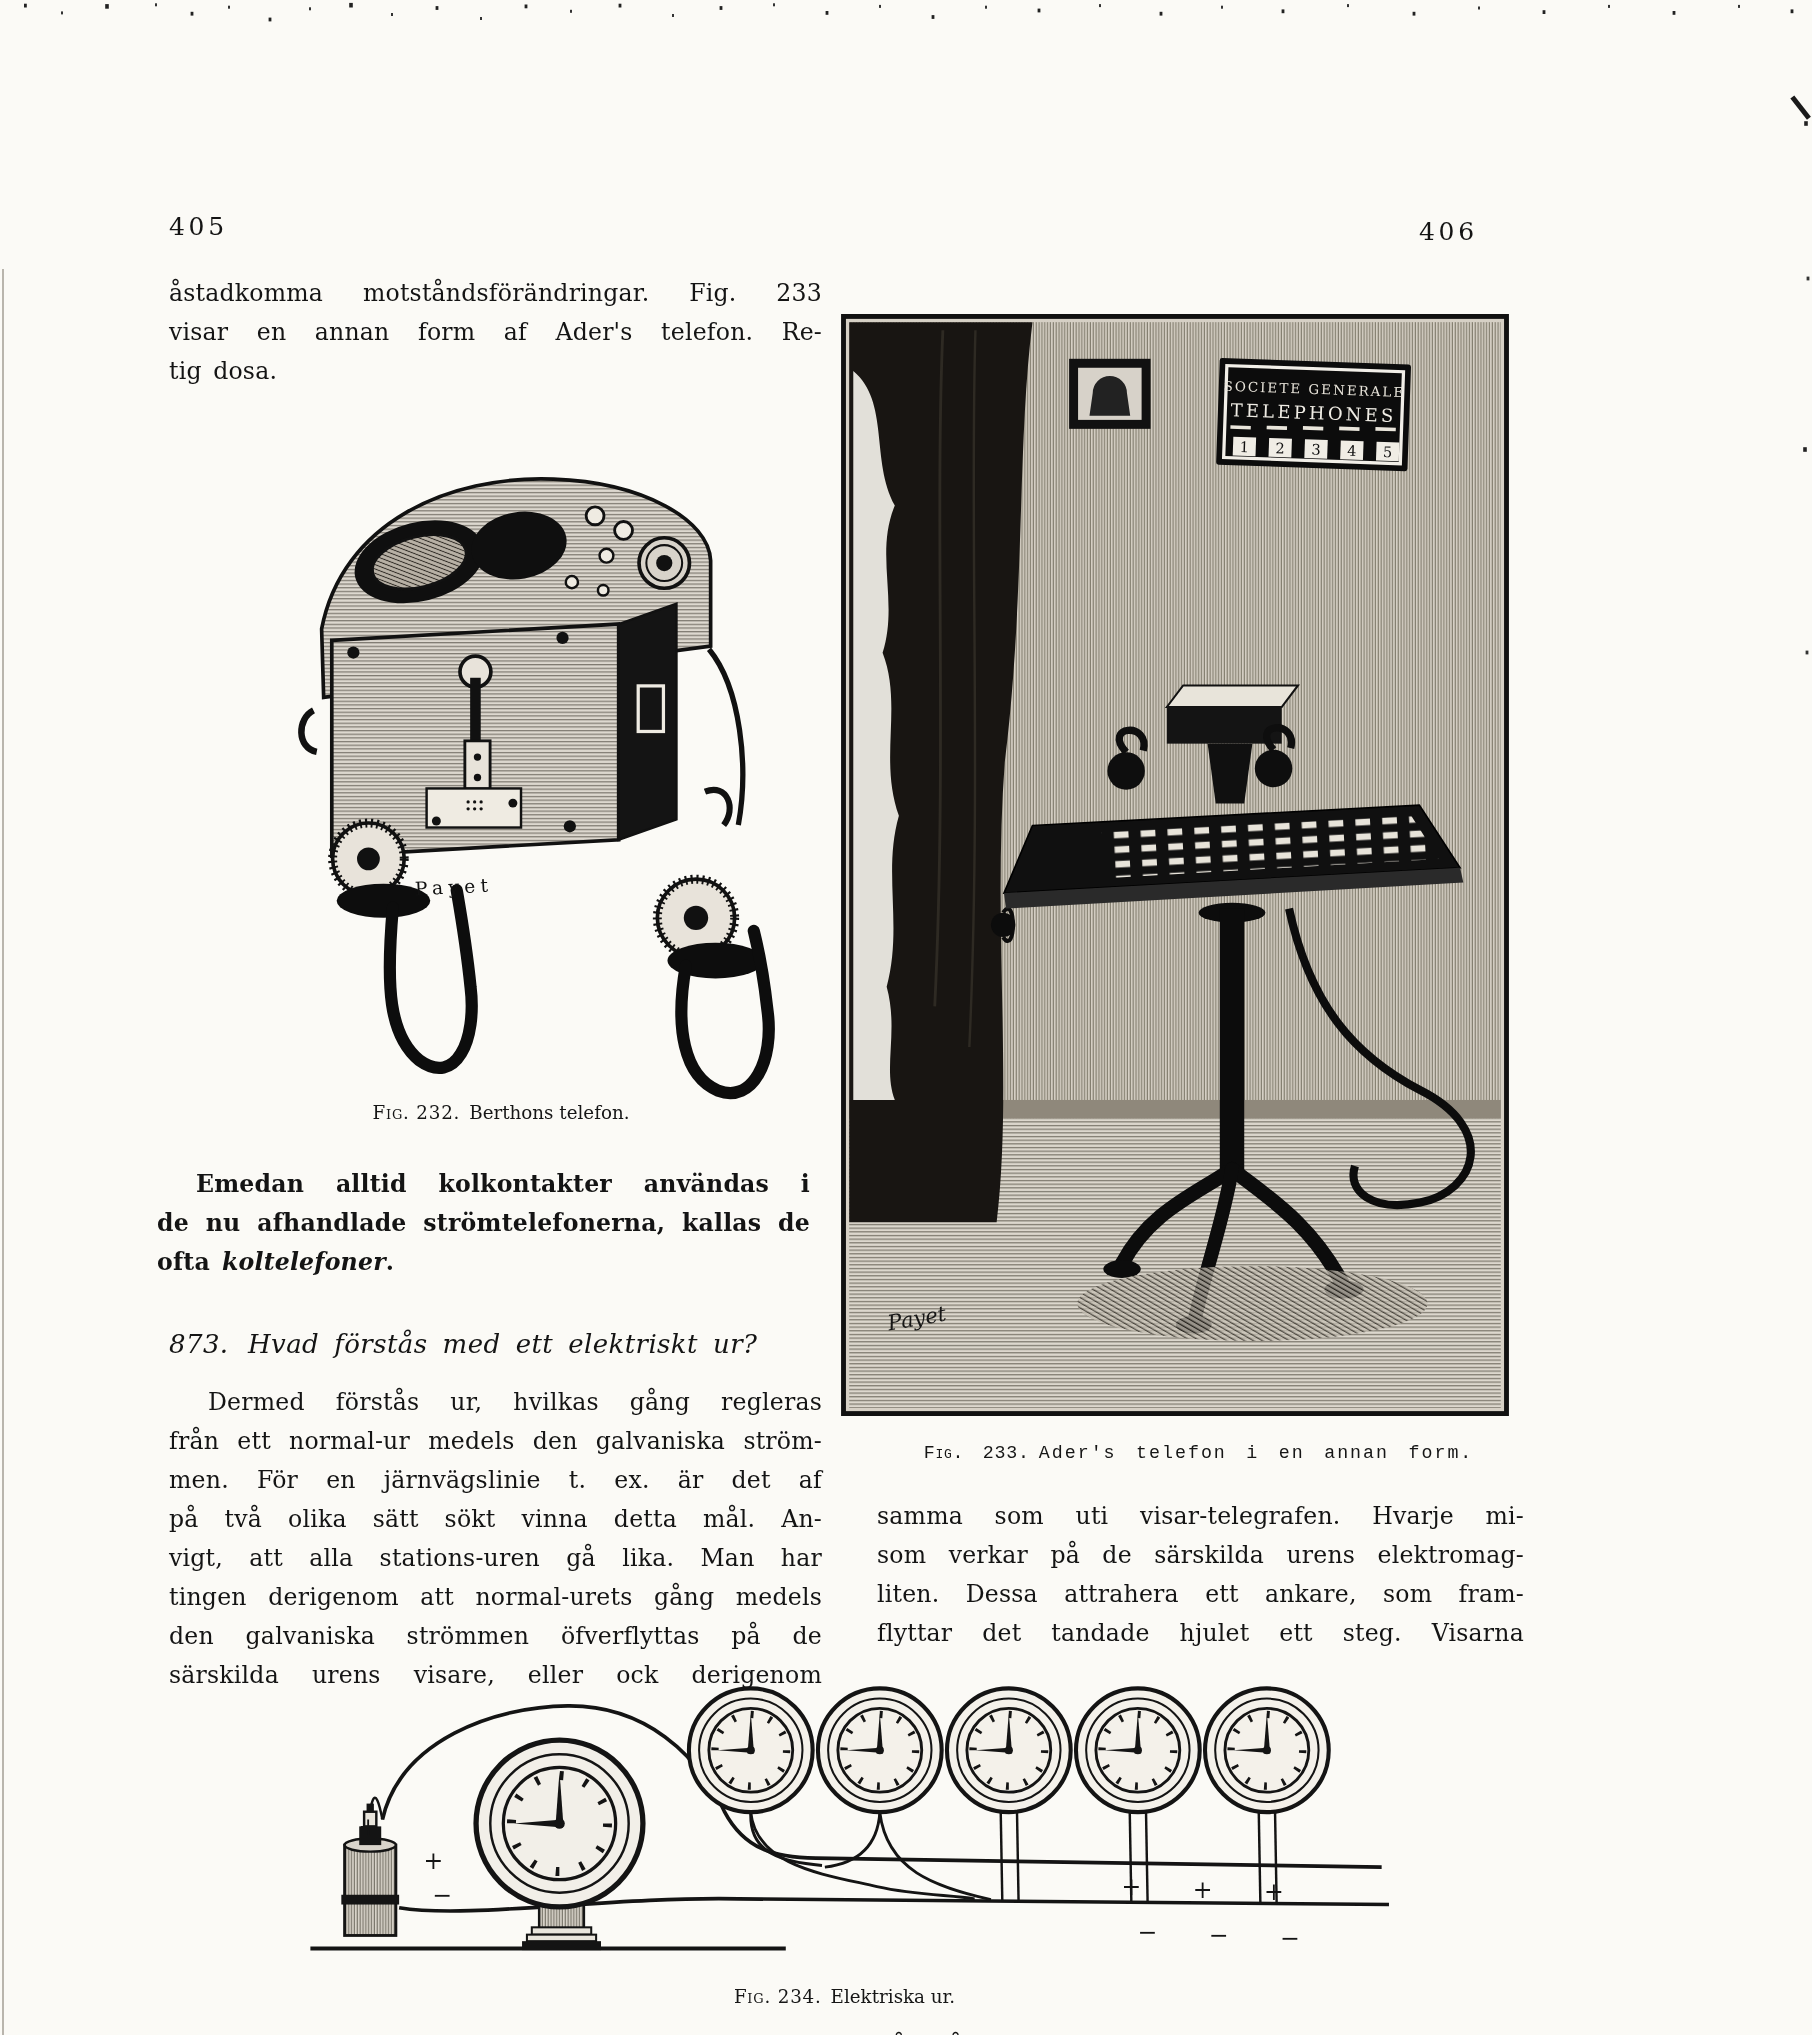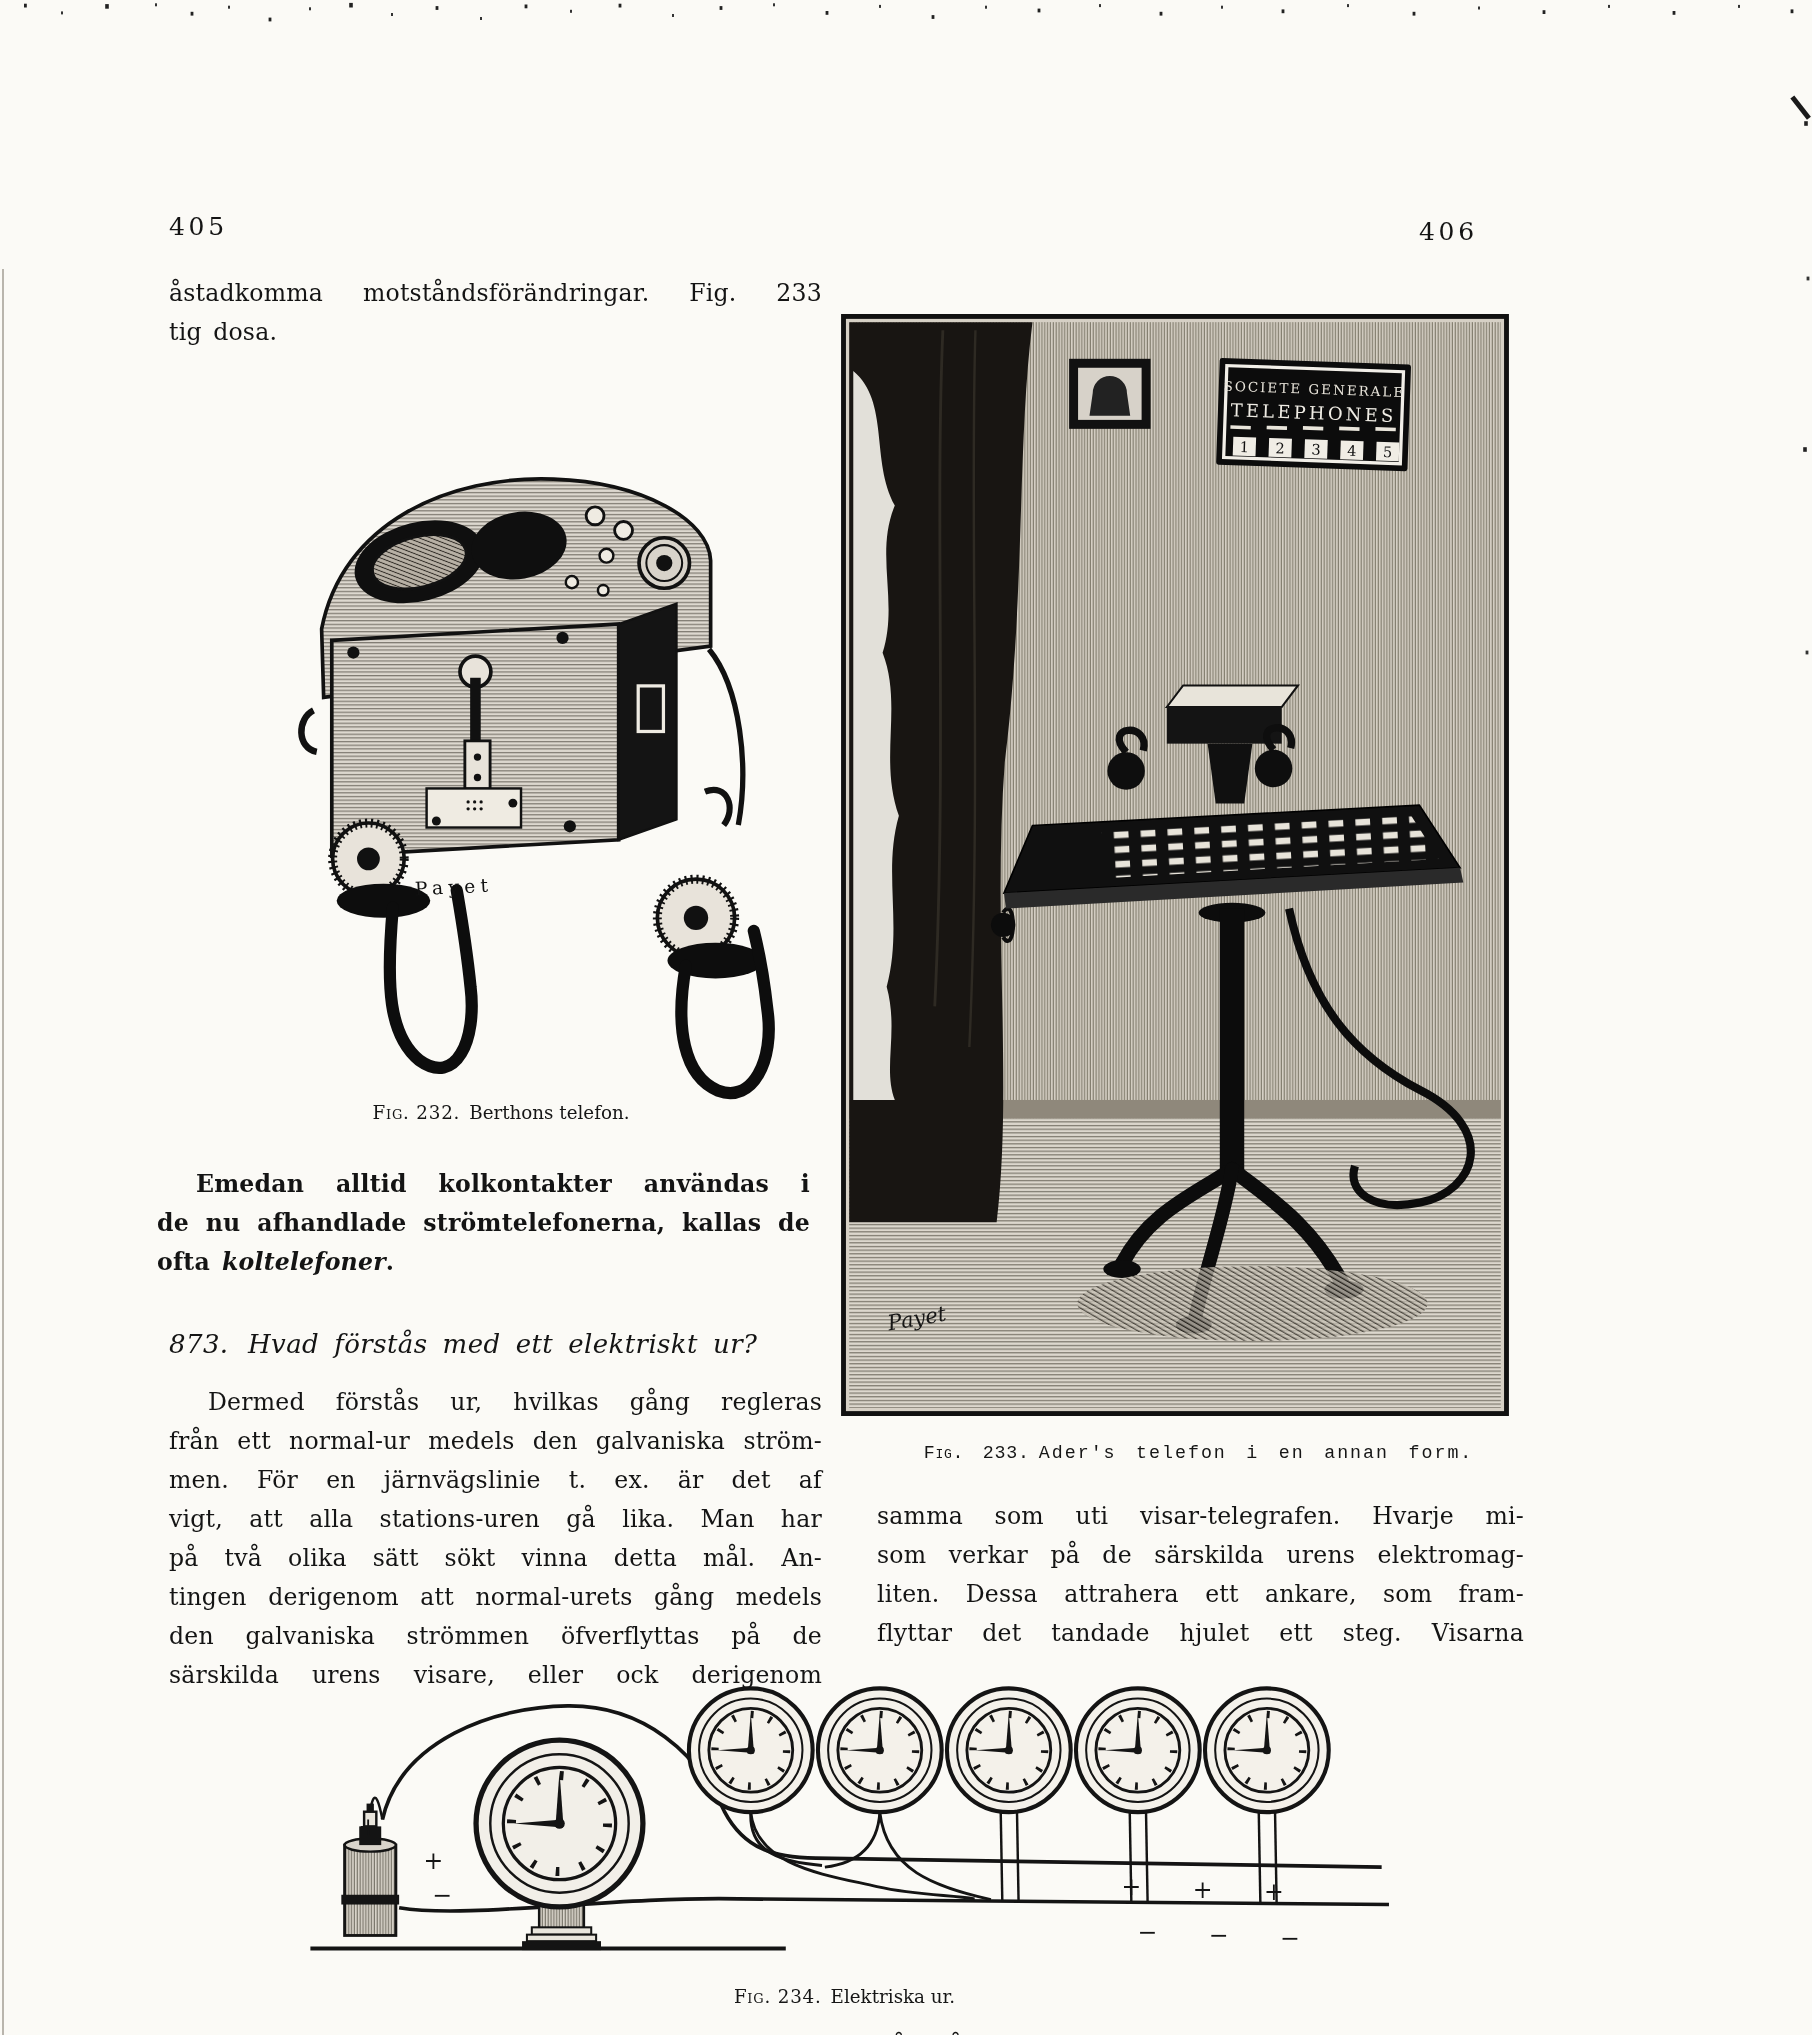--- a/index.html
+++ b/index.html
@@ -43,20 +43,21 @@
 
   <div class="noise"></div>
   <div class="edge-left"></div>
   <div class="mark-tr"></div>
 
   <div class="pagenum" style="left:169px;top:212px;">405</div>
   <div class="pagenum" style="left:1419px;top:217px;">406</div>
 
   <div class="col" style="left:169px;top:274px;width:653px;">
     <div class="bl">åstadkomma motståndsförändringar. Fig. 233</div>
+    <div class="bl">visar en annan form af Ader's telefon. Re-</div>
     <div class="bl end">tig dosa.</div>
   </div>
 
   <svg class="fig" style="left:285px;top:458px;" width="529" height="643" viewBox="0 0 1300 1580">
     <defs>
       <pattern id="f2h" width="9" height="9" patternUnits="userSpaceOnUse">
         <rect width="9" height="9" fill="#ddd8cf"></rect>
           <line x1="0" y1="4" x2="9" y2="4" stroke="#3c372f" stroke-width="1.8"></line>
       </pattern>
       <pattern id="f2d" width="10" height="10" patternUnits="userSpaceOnUse" patternTransform="rotate(35)">
@@ -132,22 +133,22 @@
   </div>
 
   <div class="heading">
     <span class="num">873.</span><span>Hvad förstås med ett elektriskt ur?</span>
   </div>
 
   <div class="col" style="left:169px;top:1383px;width:653px;">
     <div class="bl ind">Dermed förstås ur, hvilkas gång regleras</div>
     <div class="bl">från ett normal-ur medels den galvaniska ström-</div>
     <div class="bl">men. För en järnvägslinie t. ex. är det af</div>
+    <div class="bl">på två olika sätt sökt vinna detta mål. An-</div>
     <div class="bl">vigt, att alla stations-uren gå lika. Man har</div>
-    <div class="bl">på två olika sätt sökt vinna detta mål. An-</div>
     <div class="bl">tingen derigenom att normal-urets gång medels</div>
     <div class="bl">den galvaniska strömmen öfverflyttas på de</div>
     <div class="bl">särskilda urens visare, eller ock derigenom</div>
   </div>
 
   <svg class="fig" style="left:841px;top:314px;" width="668" height="1102" viewBox="0 0 1640 2706">
     <defs>
       <pattern id="f3v" width="7" height="7" patternUnits="userSpaceOnUse">
         <rect width="7" height="7" fill="#d6d0c5"></rect>
           <line x1="3" y1="0" x2="3" y2="7" stroke="#55503f" stroke-width="1.9"></line>

